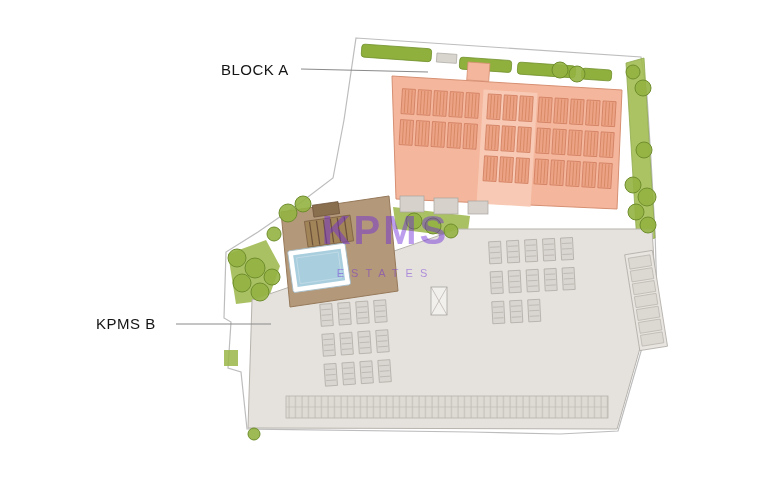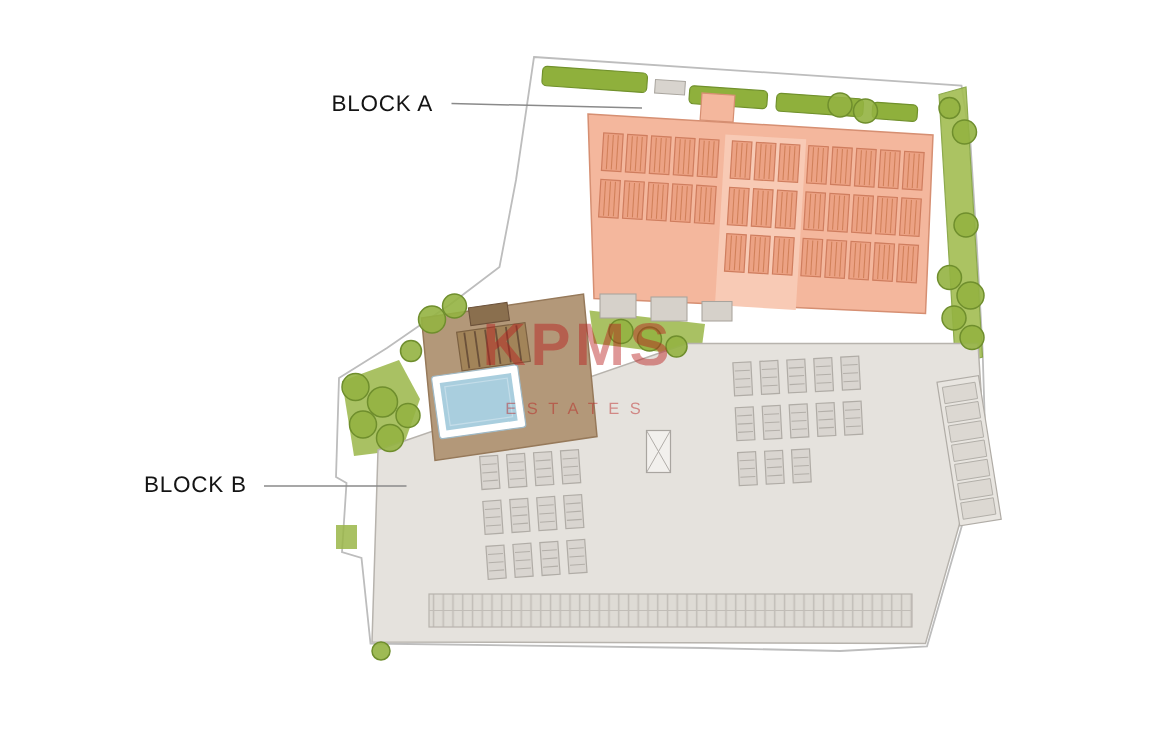--- a/index.html
+++ b/index.html
@@ -9,21 +9,21 @@
   }
   svg{position:absolute;left:0;top:0;}
   .plan-label{
     position:absolute;font-size:15px;letter-spacing:.5px;color:#141414;
     white-space:nowrap;
   }
   .label-a{left:221px;top:61px;}
   .label-b{left:96px;top:315px;}
   .watermark{
     position:absolute;left:298px;top:210px;width:175px;text-align:center;
-    color:#b91c1c;opacity:.45;pointer-events:none;
+    color:#6d28d9;opacity:.45;pointer-events:none;
   }
   .watermark .wm-title{font-size:40px;font-weight:bold;letter-spacing:3px;line-height:1;}
   .watermark .wm-sub{font-size:11px;letter-spacing:7px;margin-top:17px;}
 </style>
 </head>
 <body>
 
 <div class="canvas">
 
   <svg width="768" height="502" viewBox="0 0 768 502">
@@ -208,20 +208,20 @@
       <circle cx="254" cy="434" r="6"></circle>
     </g>
 
     <g stroke="#8a8a8a" stroke-width="1">
       <line x1="301" y1="69" x2="428" y2="72"></line>
       <line x1="176" y1="324" x2="271" y2="324"></line>
     </g>
   </svg>
 
   <div class="plan-label label-a">BLOCK A</div>
-  <div class="plan-label label-b">BLOCK B</div>
+  <div class="plan-label label-b">KPMS B</div>
 
   <div class="watermark">
     <div class="wm-title">KPMS</div>
     <div class="wm-sub">ESTATES</div>
   </div>
 
 </div>
 
 </body></html>

